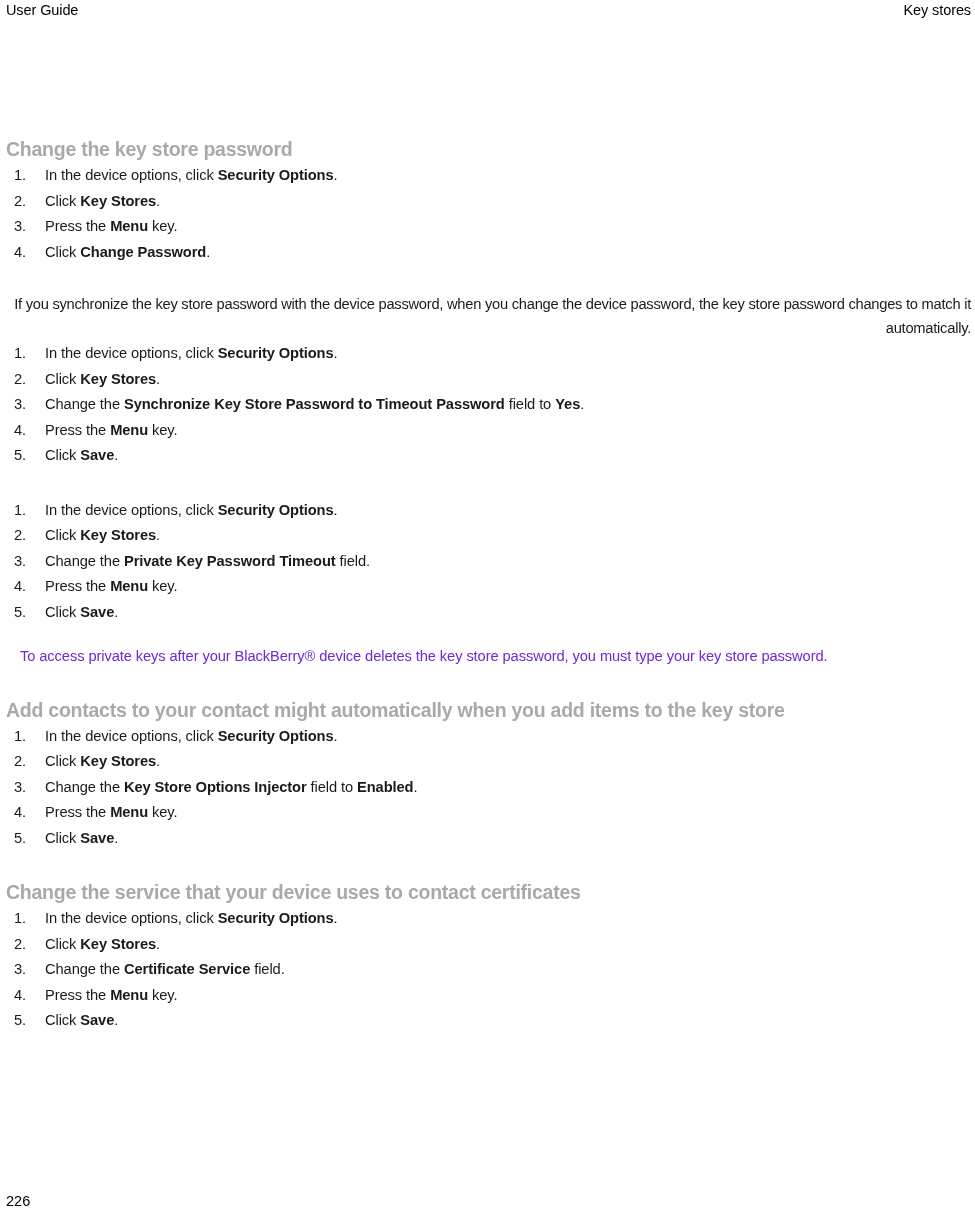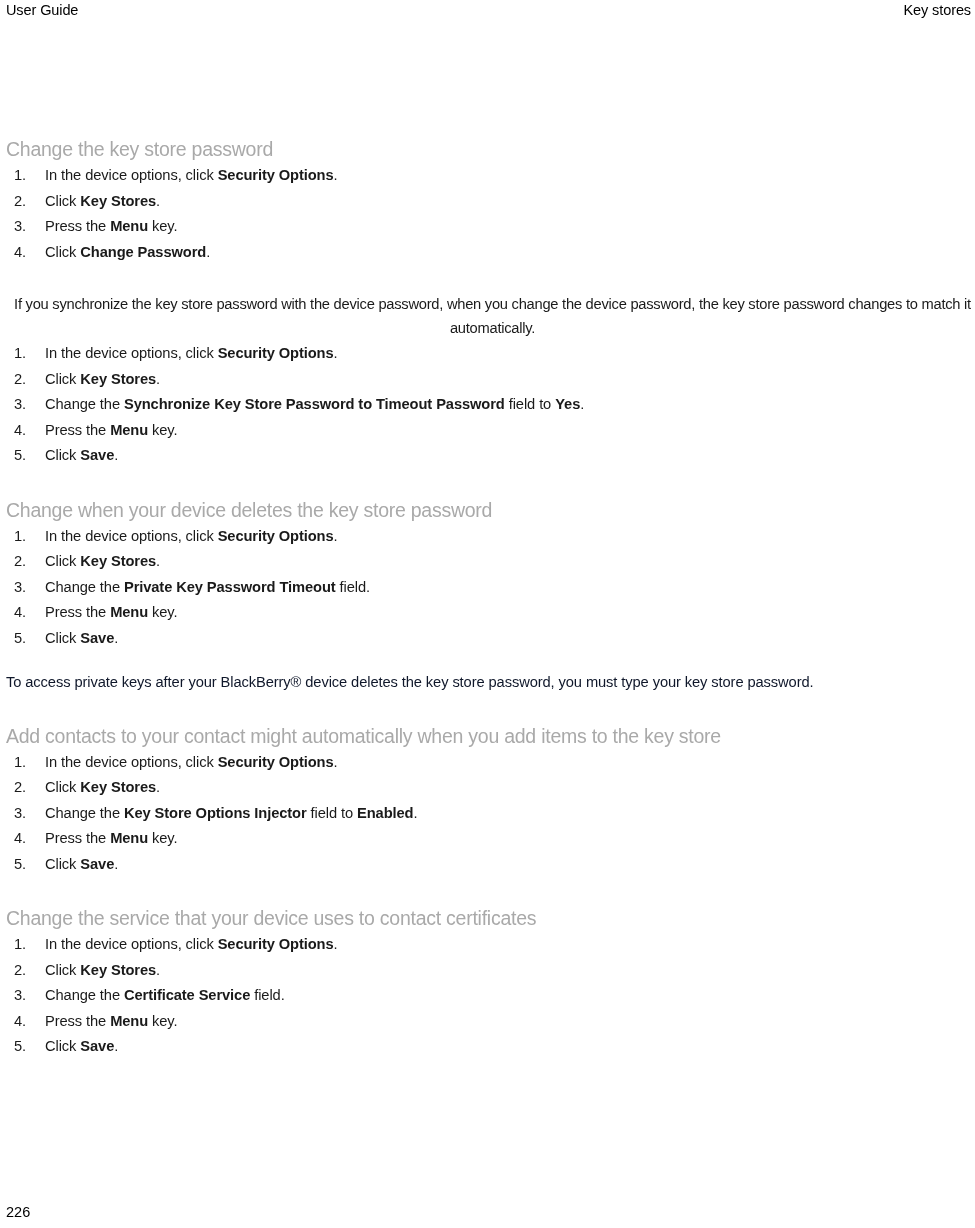--- a/index.html
+++ b/index.html
@@ -51,45 +51,45 @@
     width: 975px;
   }
 
   .section { margin: 0; }
 
   h2.section-heading {
     margin: 0;
     padding: 0 0 0 6px;
     font-size: 19.5px;
     line-height: 26px;
-    font-weight: 400;
+    font-weight: 700;
     font-stretch: condensed;
     color: #a9a9a9;
     letter-spacing: -0.25px;
     white-space: nowrap;
   }
 
   
   p.intro {
     margin: 0;
     padding: 0 4px 0 14px;
     font-size: 14.7px;
     line-height: 23.5px;
     color: #1a1a1a;
     letter-spacing: -0.25px;
-    text-align: center;
+    text-align: right;
   }
 
   
   p.note {
     margin: 0;
-    padding: 0 4px 0 6px;
+    padding: 0 4px 0 20px;
     font-size: 14.7px;
     line-height: 23.5px;
-    color: #0f172a;
+    color: #6d28d9;
     letter-spacing: -0.1px;
   }
 
   ol.steps {
     list-style: none;
     margin: 0;
     padding: 0;
     counter-reset: step;
   }
   ol.steps > li {
@@ -115,21 +115,21 @@
   }
 
   b, strong { font-weight: 700; }
   .sec-gap { height: 28px; }
   .note-gap { height: 20px; }
 
   
   .running-footer {
     position: absolute;
     left: 6px;
-    bottom: 7px;
+    bottom: 18px;
     font-size: 14.5px;
     line-height: 18px;
     color: #000000;
     font-stretch: condensed;
   }
 </style>
 </head>
 <body>
 
 <div class="page">
@@ -155,21 +155,20 @@
         <ol class="steps">
           <li><span>In the device options, click </span><b>Security Options</b><span>.</span></li>
           <li><span>Click </span><b>Key Stores</b><span>.</span></li>
           <li><span>Change the </span><b>Synchronize Key Store Password to Timeout Password</b><span> field to </span><b>Yes</b><span>.</span></li>
           <li><span>Press the </span><b>Menu</b><span> key.</span></li>
           <li><span>Click </span><b>Save</b><span>.</span></li>
         </ol>
       </div>
       <div class="sec-gap"></div>
       <div class="section">
-        <h2 class="section-heading">Change when your device deletes the key store password</h2>
         <ol class="steps">
           <li><span>In the device options, click </span><b>Security Options</b><span>.</span></li>
           <li><span>Click </span><b>Key Stores</b><span>.</span></li>
           <li><span>Change the </span><b>Private Key Password Timeout</b><span> field.</span></li>
           <li><span>Press the </span><b>Menu</b><span> key.</span></li>
           <li><span>Click </span><b>Save</b><span>.</span></li>
         </ol>
         <div class="note-gap"></div>
         <p class="note">To access private keys after your BlackBerry® device deletes the key store password, you must type your key store password.</p>
       </div>

